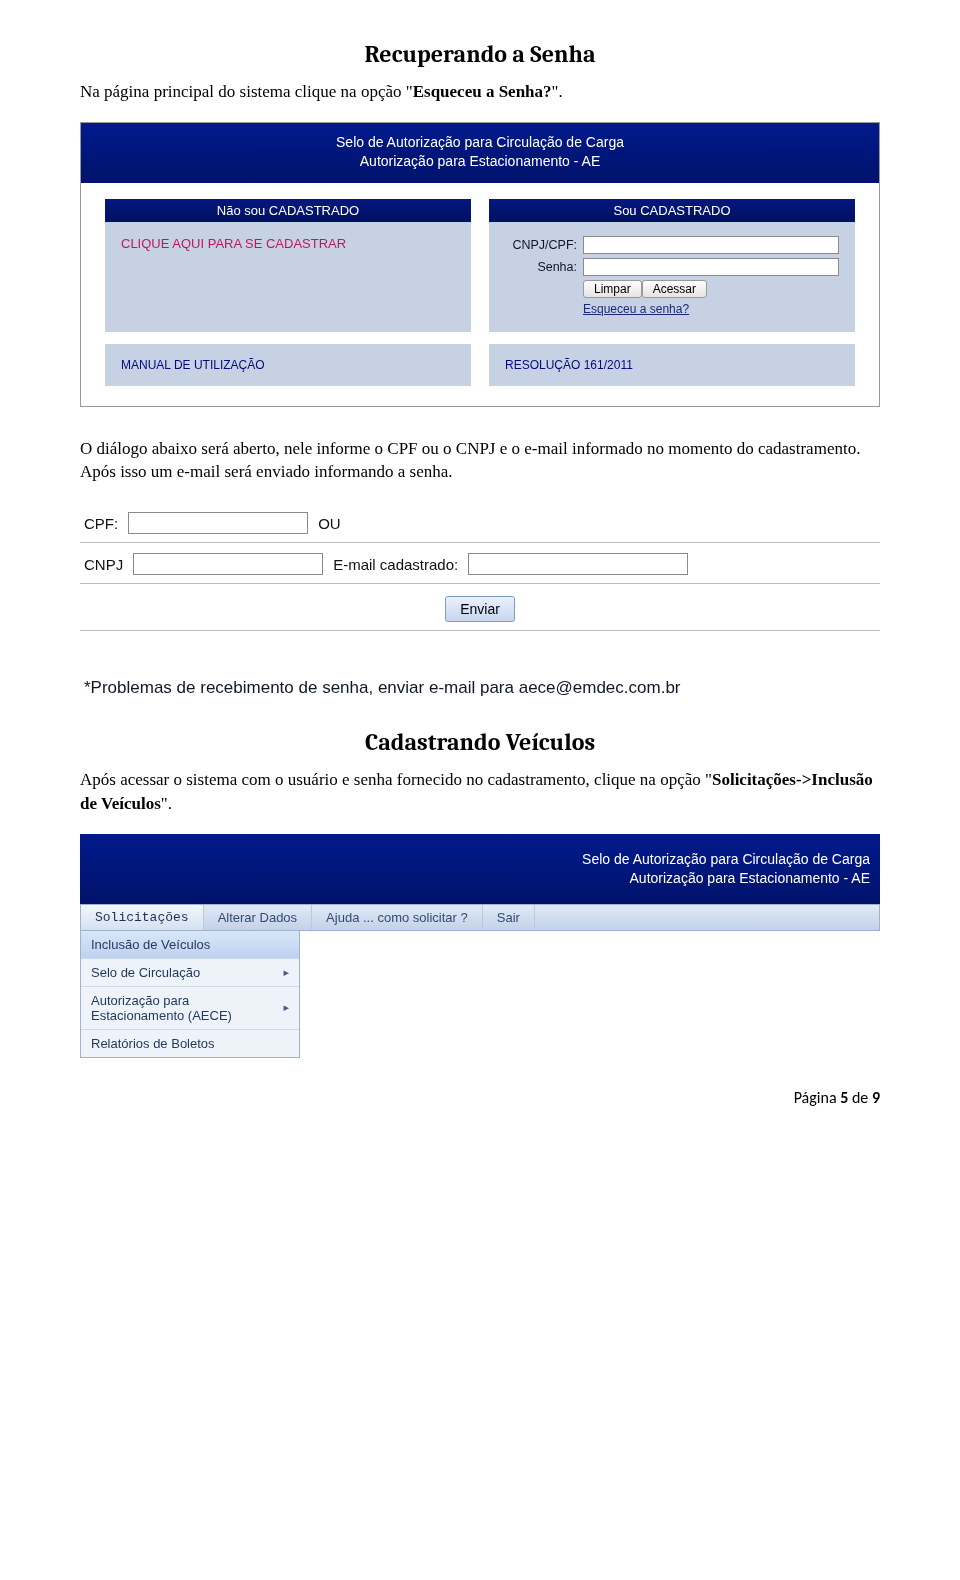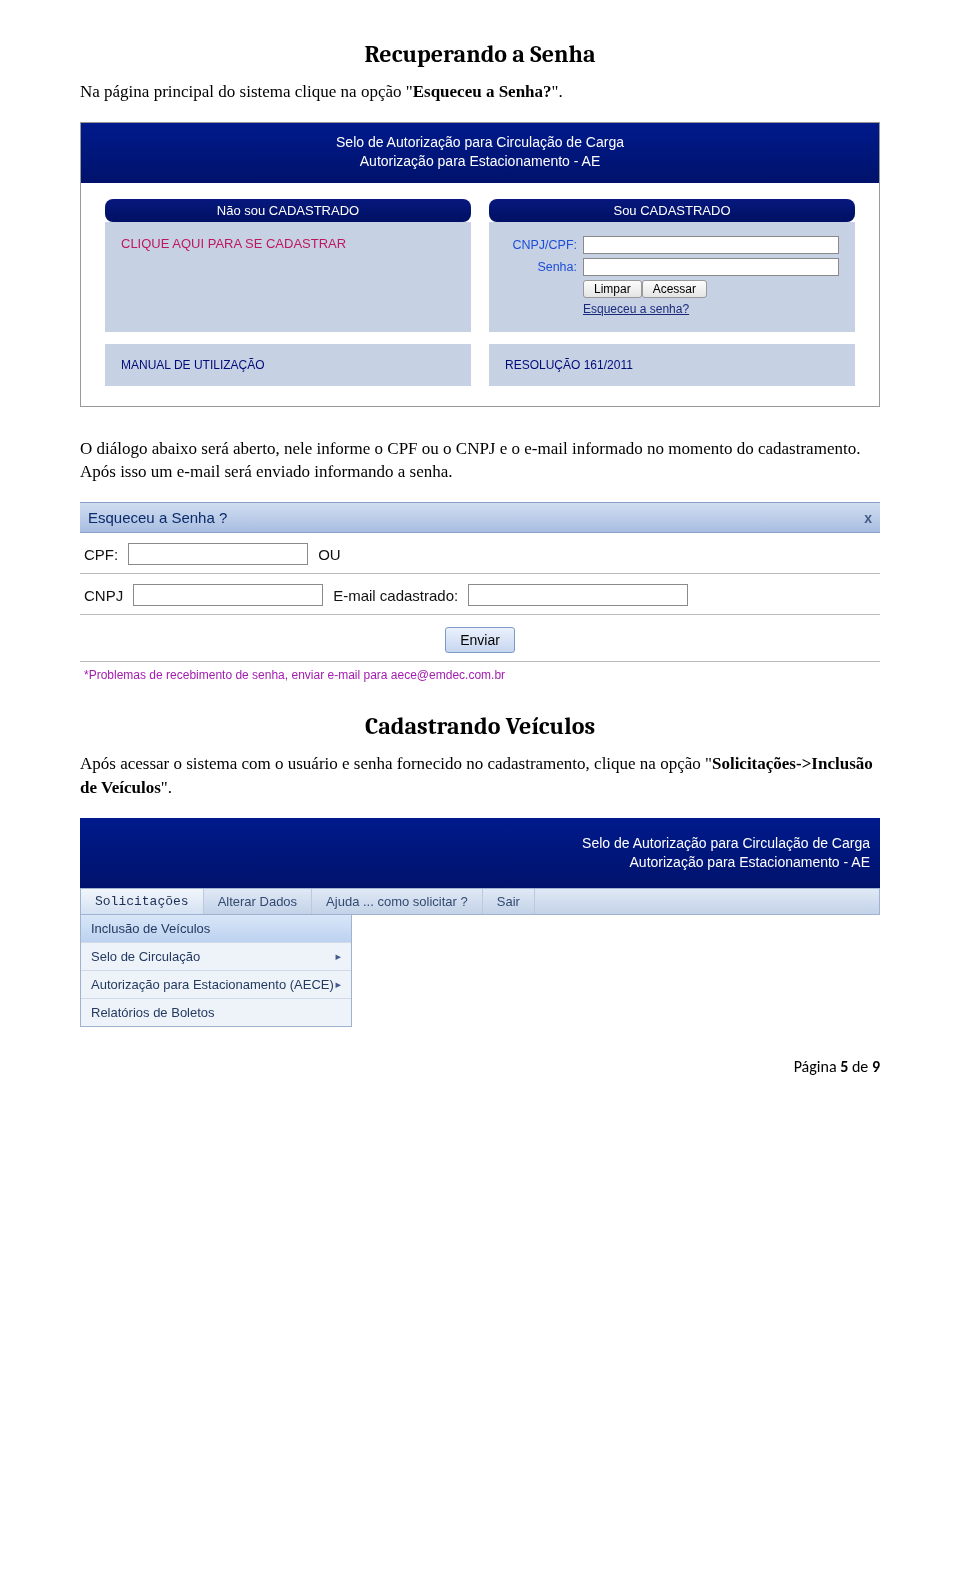--- a/index.html
+++ b/index.html
@@ -57,21 +57,20 @@
     flex: 1;
   }
   .col-header {
     background: #000b7a;
     background: linear-gradient(#06187e, #001062);
     color: #fff;
     text-align: center;
     font-family: Arial, sans-serif;
     font-size: 13px;
     padding: 4px 6px;
-    border-radius: 8px;
   }
   .col-body {
     background: #c7d1e4;
     padding: 14px 16px;
     min-height: 110px;
     font-family: Arial, sans-serif;
     font-size: 13px;
     color: #253a64;
   }
   .col-body.left {
@@ -80,21 +79,21 @@
   .col-body.right .row {
     display: flex;
     align-items: center;
     gap: 6px;
     margin-bottom: 4px;
   }
   .col-body.right label {
     width: 72px;
     text-align: right;
     font-size: 12.5px;
-    color: #1d4ed8;
+    color: #0f172a;
   }
   .col-body.right input[type="text"],
   .col-body.right input[type="password"] {
     flex: 1;
     height: 18px;
     border: 1px solid #8a8a8a;
     background: #fff;
     font-size: 12px;
     padding: 1px 3px;
   }
@@ -189,23 +188,24 @@
     background: linear-gradient(#eaf1fc, #c6d6ef);
     border: 1px solid #7e9bc8;
     border-radius: 3px;
     padding: 4px 14px;
     font-size: 14px;
     font-family: Arial, sans-serif;
     cursor: pointer;
     text-align: right;
   }
   .shot2 .note {
-    font-size: 12px;
-    color: #a21caf;
+    font-size: 17px;
+    color: #0f172a;
     padding: 6px 4px 0 4px;
+    margin-top: 41px;
   }
 
   
   .shot3 {
     width: 100%;
     margin: 18px 0 0 0;
     font-family: Arial, sans-serif;
   }
   .shot3 .banner2 {
     background: linear-gradient(#001a8c, #00126b);
@@ -230,21 +230,21 @@
   .shot3 .nav-item.active {
     background: linear-gradient(#f2f6fc, #d4e1f2);
     color: #1c2f55;
     font-weight: 500;
     font-family: Liberation Mono, monospace;
   }
   .shot3 .dropdown {
     border-left: 1px solid #9fb3d0;
     border-right: 1px solid #9fb3d0;
     border-bottom: 1px solid #9fb3d0;
-    width: 272px;
+    width: 220px;
     background: #eef3fa;
   }
   .shot3 .dd-item {
     padding: 6px 10px;
     font-size: 13px;
     color: #233a60;
     border-top: 1px solid #cfd9e8;
     display: flex;
     justify-content: space-between;
     align-items: center;
@@ -298,24 +298,20 @@
   </div>
   <div class="link-bar">
     <div class="linkbox">MANUAL DE UTILIZAÇÃO</div>
     <div class="linkbox">RESOLUÇÃO 161/2011</div>
   </div>
 </div>
 
 <p class="body-text">O diálogo abaixo será aberto, nele informe o CPF ou o CNPJ e o e-mail informado no momento do cadastramento. Após isso um e-mail será enviado informando a senha.</p>
 
 <div class="shot2">
-  <div class="dlg-title">
-    <span>Esqueceu a Senha ?</span>
-    <span class="close-x">x</span>
-  </div>
   <div class="dlg-row">
     <span>CPF:</span>
     <input id="cpf-input" type="text" style="">
     <span class="ou">OU</span>
   </div>
   <div class="dlg-row">
     <span>CNPJ</span>
     <input id="cnpj-input" type="text" style="">
     <span>E-mail cadastrado:</span>
     <input id="email-input" type="text" style="">

